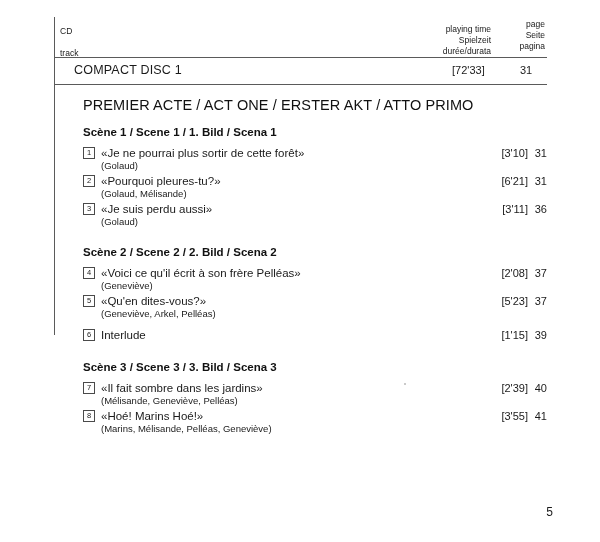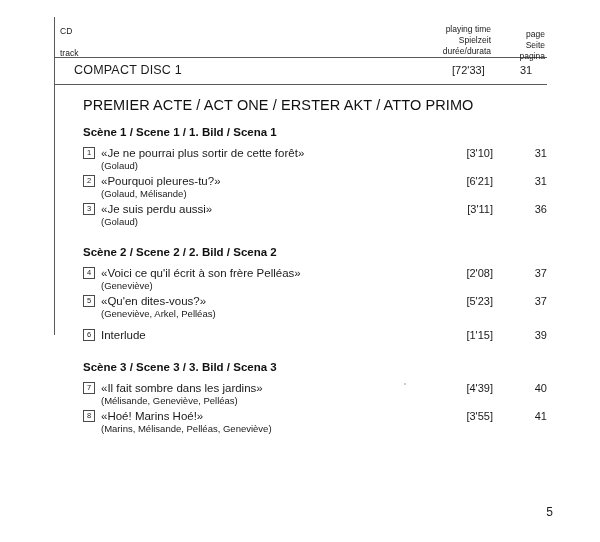--- a/index.html
+++ b/index.html
@@ -62,21 +62,21 @@
     right: 56px;
     top: 7px;
     text-align: right;
     font-size: 8.5px;
     line-height: 11.2px;
     color: #1a1a1a;
   }
   .hdr-page {
     position: absolute;
     right: 2px;
-    top: 12px;
+    top: 2px;
     text-align: right;
     width: 48px;
     font-size: 8.5px;
     line-height: 11.2px;
     color: #1a1a1a;
   }
   .rule {
     height: 1px;
     background: #5a5a5a;
     width: 493px;
@@ -150,21 +150,21 @@
     line-height: 14px;
   }
   .track-sub {
     margin-left: 18px;
     font-size: 9.5px;
     line-height: 12px;
     color: #1a1a1a;
   }
   .track-time {
     position: absolute;
-    left: 356px;
+    left: 391px;
     top: 1px;
     width: 54px;
     text-align: right;
     font-size: 11px;
   }
   .track-page {
     position: absolute;
     left: 444px;
     top: 1px;
     width: 20px;
@@ -281,21 +281,21 @@
         <div class="track-time">[1'15]</div>
         <div class="track-page">39</div>
       </div>
 
       <div class="scene-head spaced">Scène 3 / Scene 3 / 3. Bild / Scena 3</div>
 
       <div class="track">
         <div class="track-num">7</div>
         <div class="track-title">«Il fait sombre dans les jardins»</div>
         <div class="track-sub">(Mélisande, Geneviève, Pelléas)</div>
-        <div class="track-time">[4'39]</div>
+        <div class="track-time">[2'39]</div>
         <div class="track-page">40</div>
       </div>
 
       <div class="track">
         <div class="track-num">8</div>
         <div class="track-title">«Hoé! Marins Hoé!»</div>
         <div class="track-sub">(Marins, Mélisande, Pelléas, Geneviève)</div>
         <div class="track-time">[3'55]</div>
         <div class="track-page">41</div>
       </div>

